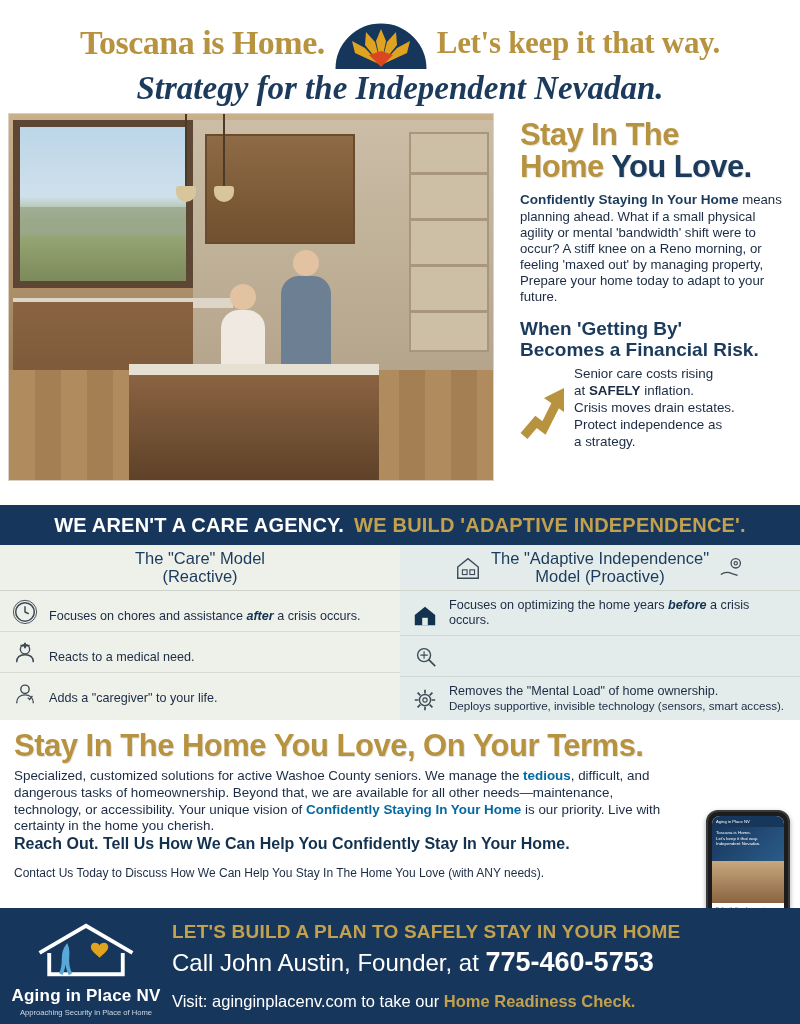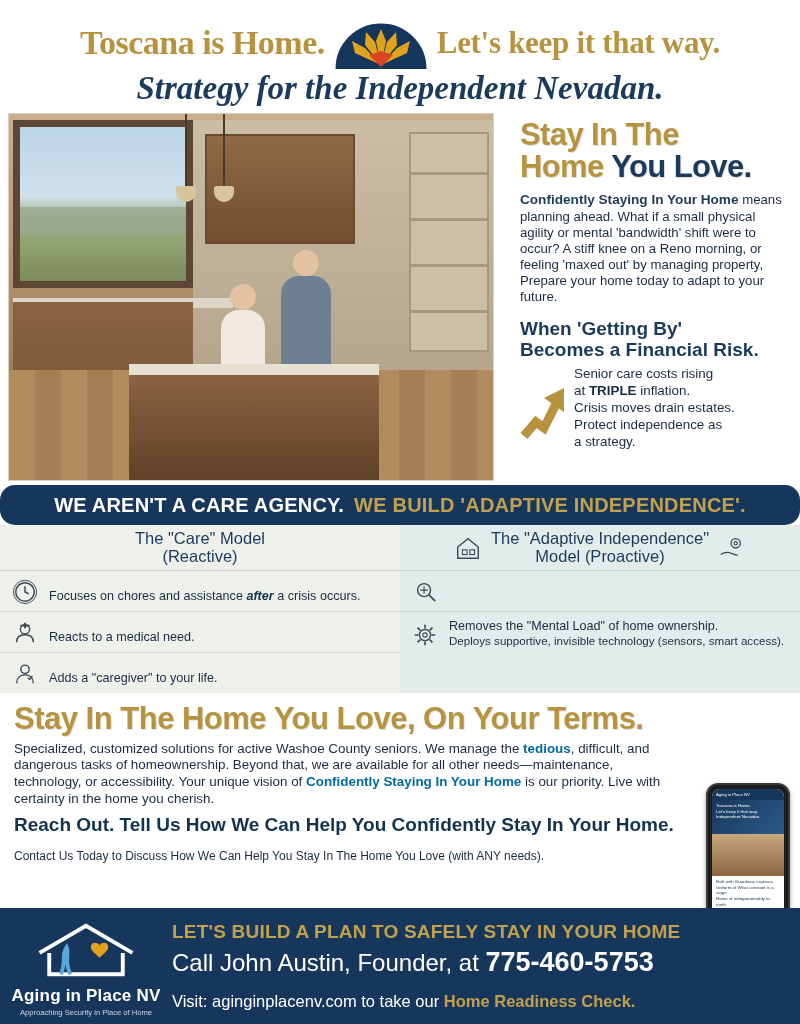--- a/index.html
+++ b/index.html
@@ -103,23 +103,23 @@
   .hero-h2 {
     margin-top: 14px;
     font-size: 19px; font-weight: bold; line-height: 1.08; color:#1b3a5c;
   }
   .risk-row { display:flex; gap: 8px; margin-top: 6px; }
   .arrow-up { width: 46px; flex:0 0 auto; }
   .risk-text { font-size: 13.4px; line-height: 1.26; }
 
   
   .banner {
-    margin-top: 4px; height: 40px; background:#17365c;
+    margin-top: 24px; height: 40px; background:#17365c;
     display:flex; align-items:center; justify-content:center; gap:10px;
-    color:#ffffff; font-size: 20px; font-weight: bold; letter-spacing: .2px; border-radius: 15px;
+    color:#ffffff; font-size: 20px; font-weight: bold; letter-spacing: .2px;
   }
   .banner .gold { color:#c2a14e; }
 
   
   .cmp { display:flex; width: 100%; }
   .cmp-col { width: 50%; }
   .cmp-left { background:#eef0ea; }
   .cmp-right { background:#e3ecea; }
   .cmp-head {
     height: 46px; display:flex; align-items:center; justify-content:center; gap:8px;
@@ -140,21 +140,21 @@
   .cmp-sub { font-size: 11.6px; line-height: 1.2; }
 
   
   .cta { padding: 10px 14px 0 14px; position: relative; }
   .cta-h {
     font-size: 31px; font-weight: bold; color:#b8933f; letter-spacing:-0.5px;
     text-shadow: 1px 1px 0 rgba(0,0,0,.12); line-height:1.05;
   }
   .cta-p { font-size: 13.4px; line-height: 1.26; margin-top: 5px; max-width: 655px; }
   .cta-p b { color:#0369a1; }
-  .cta-b2 { font-size: 19px; font-weight: bold; color:#13324f; margin-top: 6px; }
+  .cta-b2 { font-size: 16px; font-weight: bold; color:#13324f; }
   .cta-b3 { font-size: 12px; margin-top: 13px; }
 
   
   .phone {
     position: absolute; right: 10px; top: 90px;
     width: 84px; height: 170px; border-radius: 12px;
     background:#1c1c1e; border:2px solid #3a3a3c; padding:4px;
     box-shadow: 0 2px 5px rgba(0,0,0,.35);
   }
   .phone-screen {
@@ -254,21 +254,21 @@
       </div>
       <div class="risk-row">
         <div class="arrow-up">
           <svg viewBox="0 0 46 76" width="46" height="76">
             <polyline points="4,70 16,56 24,62 38,34" fill="none" stroke="#b8933f" stroke-width="9" stroke-linejoin="miter"></polyline>
             <polygon points="44,22 44,46 24,32" fill="#b8933f"></polygon>
           </svg>
         </div>
         <div class="risk-text">
           <div>Senior care costs rising</div>
-          <div><span>at </span><b>TRIPLE</b><span> inflation.</span></div>
+          <div><span>at </span><b>SAFELY</b><span> inflation.</span></div>
           <div>Crisis moves drain estates.</div>
           <div>Protect independence as</div>
           <div>a strategy.</div>
         </div>
       </div>
     </div>
   </div>
 
   <div class="banner">
     <span>WE AREN'T A CARE AGENCY.</span>
@@ -335,20 +335,29 @@
         </div>
         <div class="cmp-ico">
           <svg viewBox="0 0 30 30" width="28" height="28">
               <circle cx="19" cy="10" r="5" fill="none" stroke="#3d4a55" stroke-width="1.4"></circle>
               <circle cx="19" cy="10" r="1.8" fill="none" stroke="#3d4a55" stroke-width="1.2"></circle>
               <path d="M3 22 c4-3 8-3 12-1 l6 2" fill="none" stroke="#3d4a55" stroke-width="1.4"></path>
             </svg>
         </div>
       </div>
 
+      <div class="cmp-row">
+        <div class="cmp-ico">
+          <svg viewBox="0 0 28 28" width="26" height="26">
+              <path d="M3 14 L14 5 L25 14 V25 H3 Z" fill="#13324f"></path>
+              <rect x="11" y="17" width="6" height="8" fill="#e3ecea"></rect>
+            </svg>
+        </div>
+        <div class="cmp-txt"><span>Focuses on optimizing the home years </span><b><i>before</i></b><span> a crisis occurs.</span></div>
+      </div>
 
       <div class="cmp-row">
         <div class="cmp-ico">
           <svg viewBox="0 0 28 28" width="26" height="26">
               <circle cx="13" cy="13" r="7" fill="none" stroke="#3d4a55" stroke-width="1.5"></circle>
               <path d="M18 18 L25 25" stroke="#3d4a55" stroke-width="1.8"></path>
               <path d="M9 13 h8 M13 9 v8" stroke="#3d4a55" stroke-width="1.2"></path>
             </svg>
         </div>
         <div>

